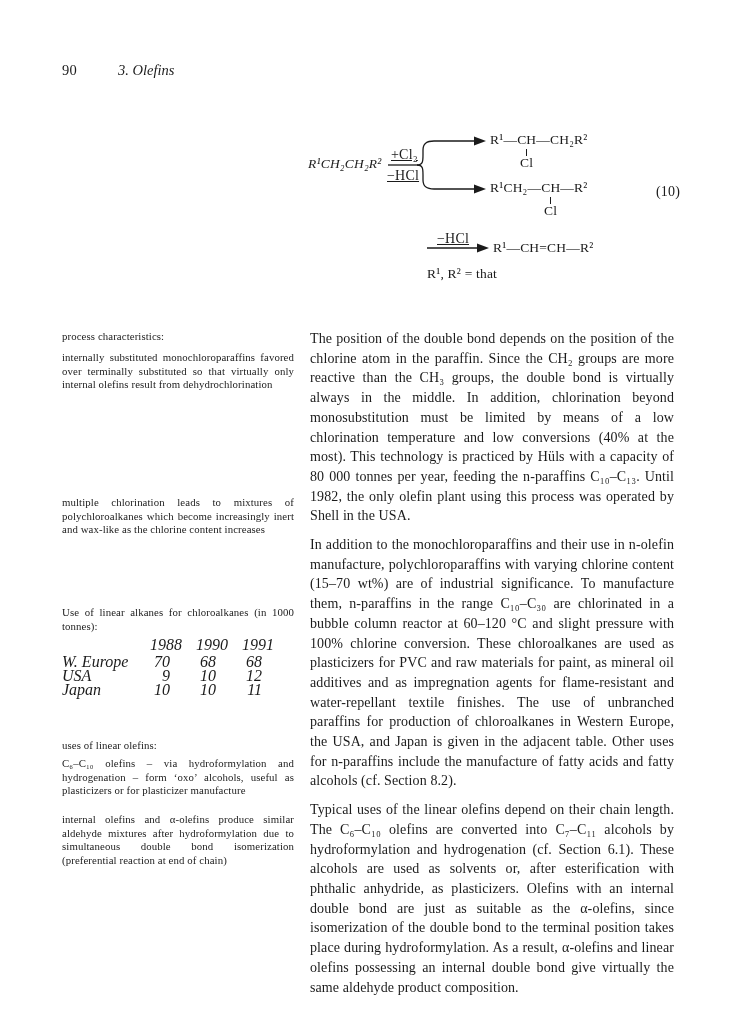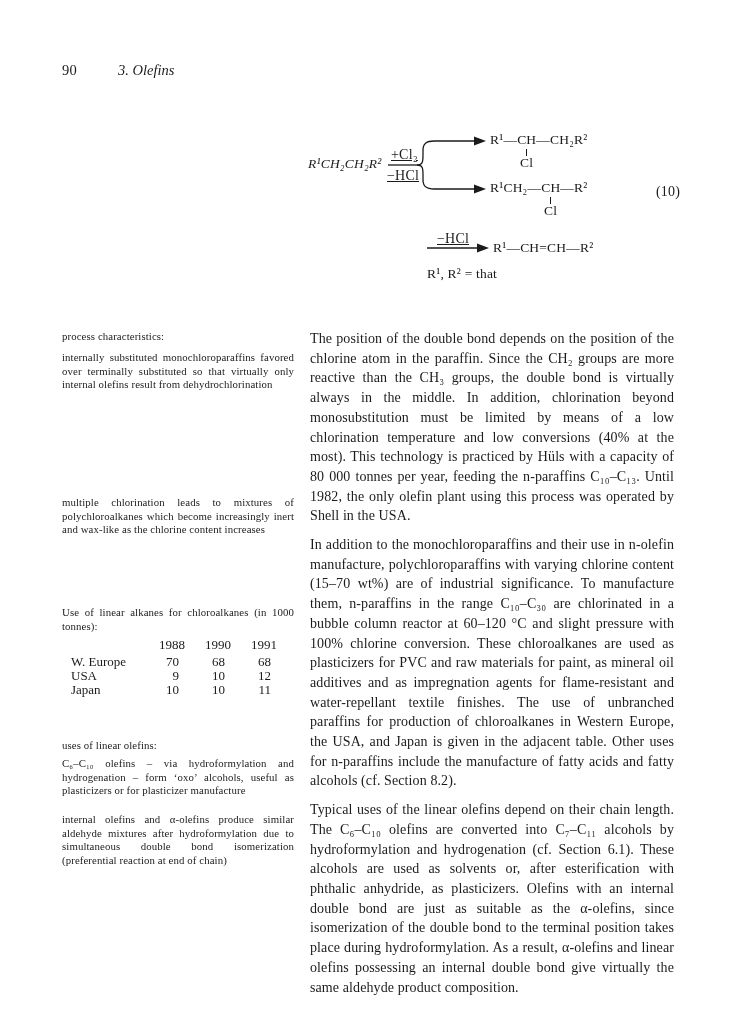--- a/index.html
+++ b/index.html
@@ -19,21 +19,21 @@
   .scheme .f{position:absolute;white-space:nowrap;letter-spacing:.2px;}
   .scheme svg{position:absolute;left:0;top:0;}
   .cond{font-size:14px;letter-spacing:.2px;text-decoration:underline;}
   .bond{position:absolute;width:1.3px;height:7px;background:#1b1b1b;}
   .eqnum{font-size:14px;text-align:right;}
 
   
   .mnote{left:62px;width:232px;font-size:10.8px;line-height:13.6px;
          text-align:justify;letter-spacing:.1px;}
   .mtitle{text-align:left;}
-  .mtable{left:71px;width:232px;font-size:13px;}
+  .mtable{left:62px;width:232px;font-size:16px;font-style:italic;}
   .trow{display:grid;grid-template-columns:88px 46px 46px 46px;line-height:14px;}
   .thead{margin-bottom:3px;}
   .tyear{text-align:left;}
   .tnum{text-align:right;padding-right:26px;}
 
   
   .main-col{left:302px;top:329px;width:372px;}
   .main-col p{margin:0 0 9px 8px;font-size:14px;line-height:19.7px;
               text-align:justify;letter-spacing:.1px;}
 </style>

